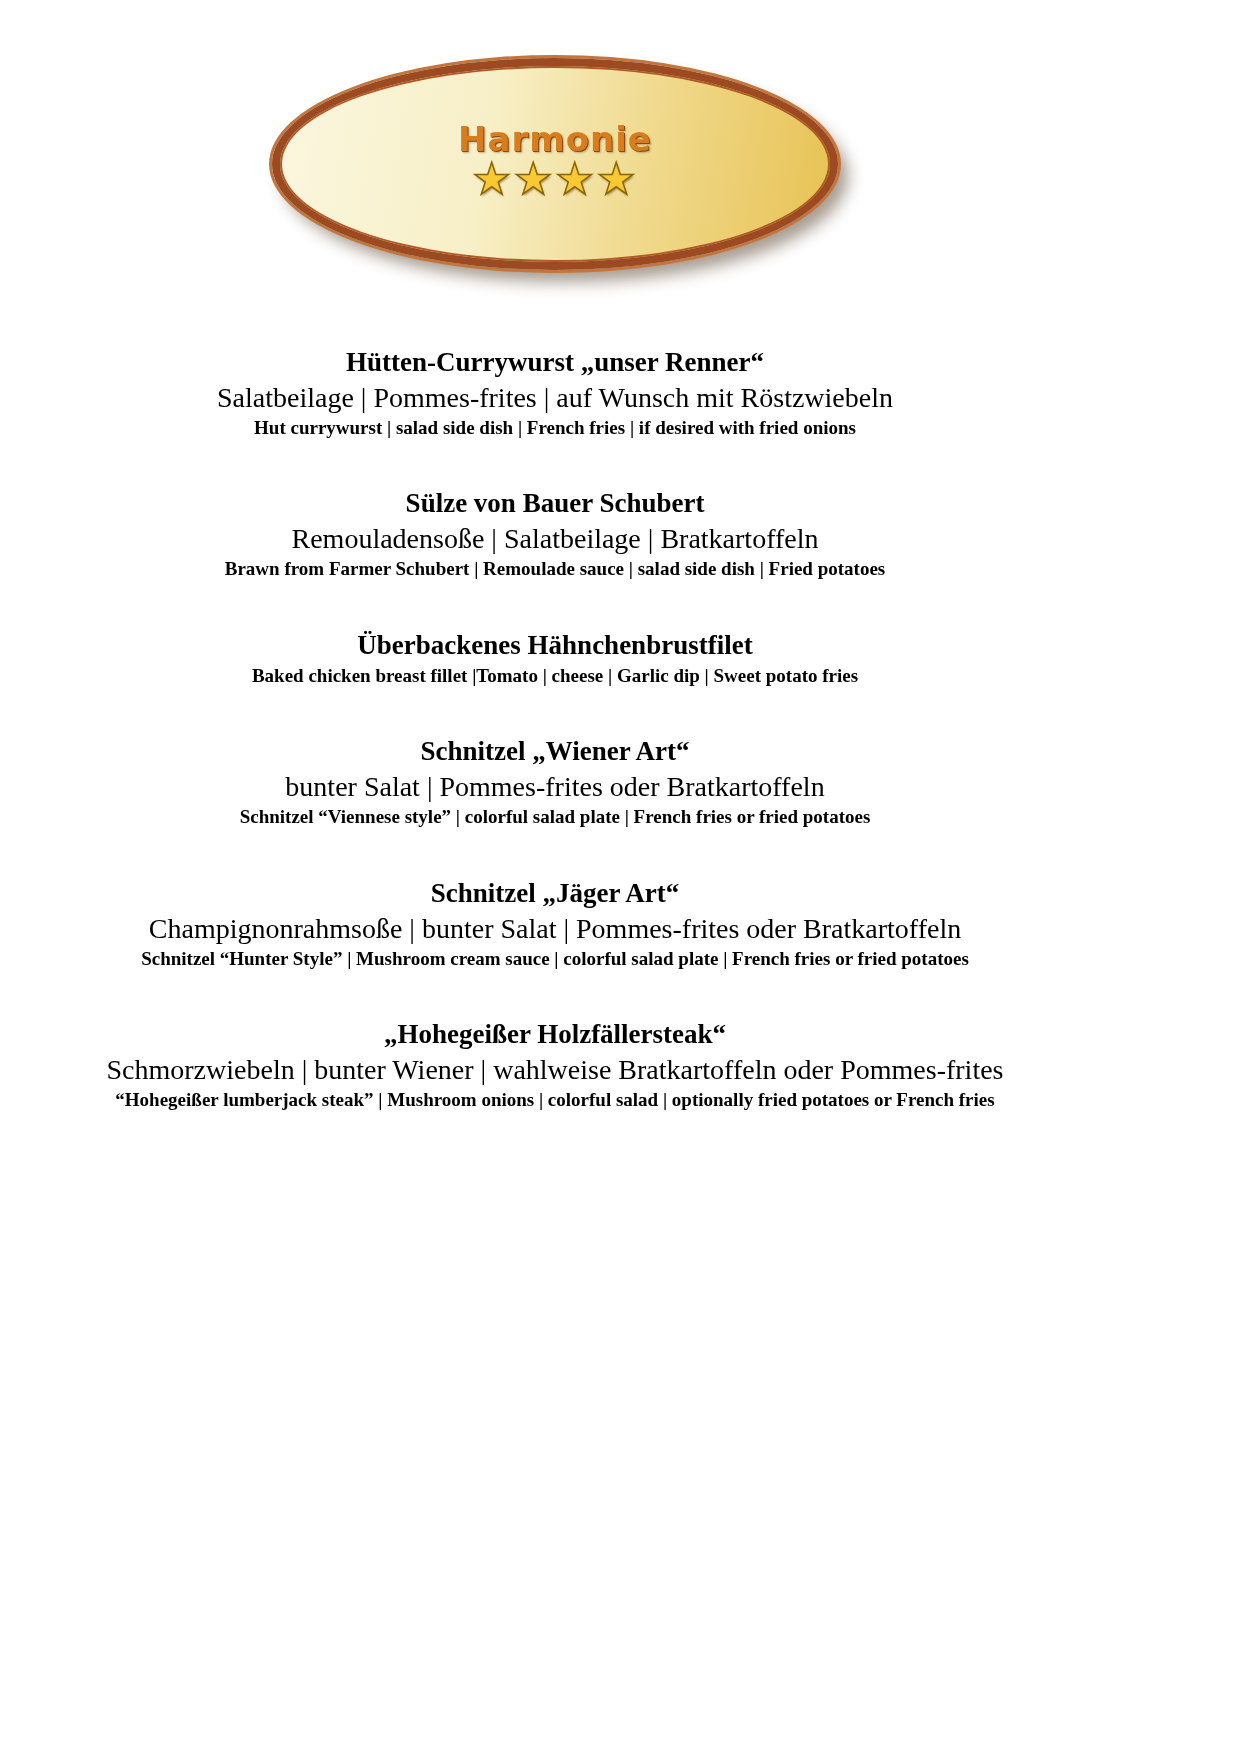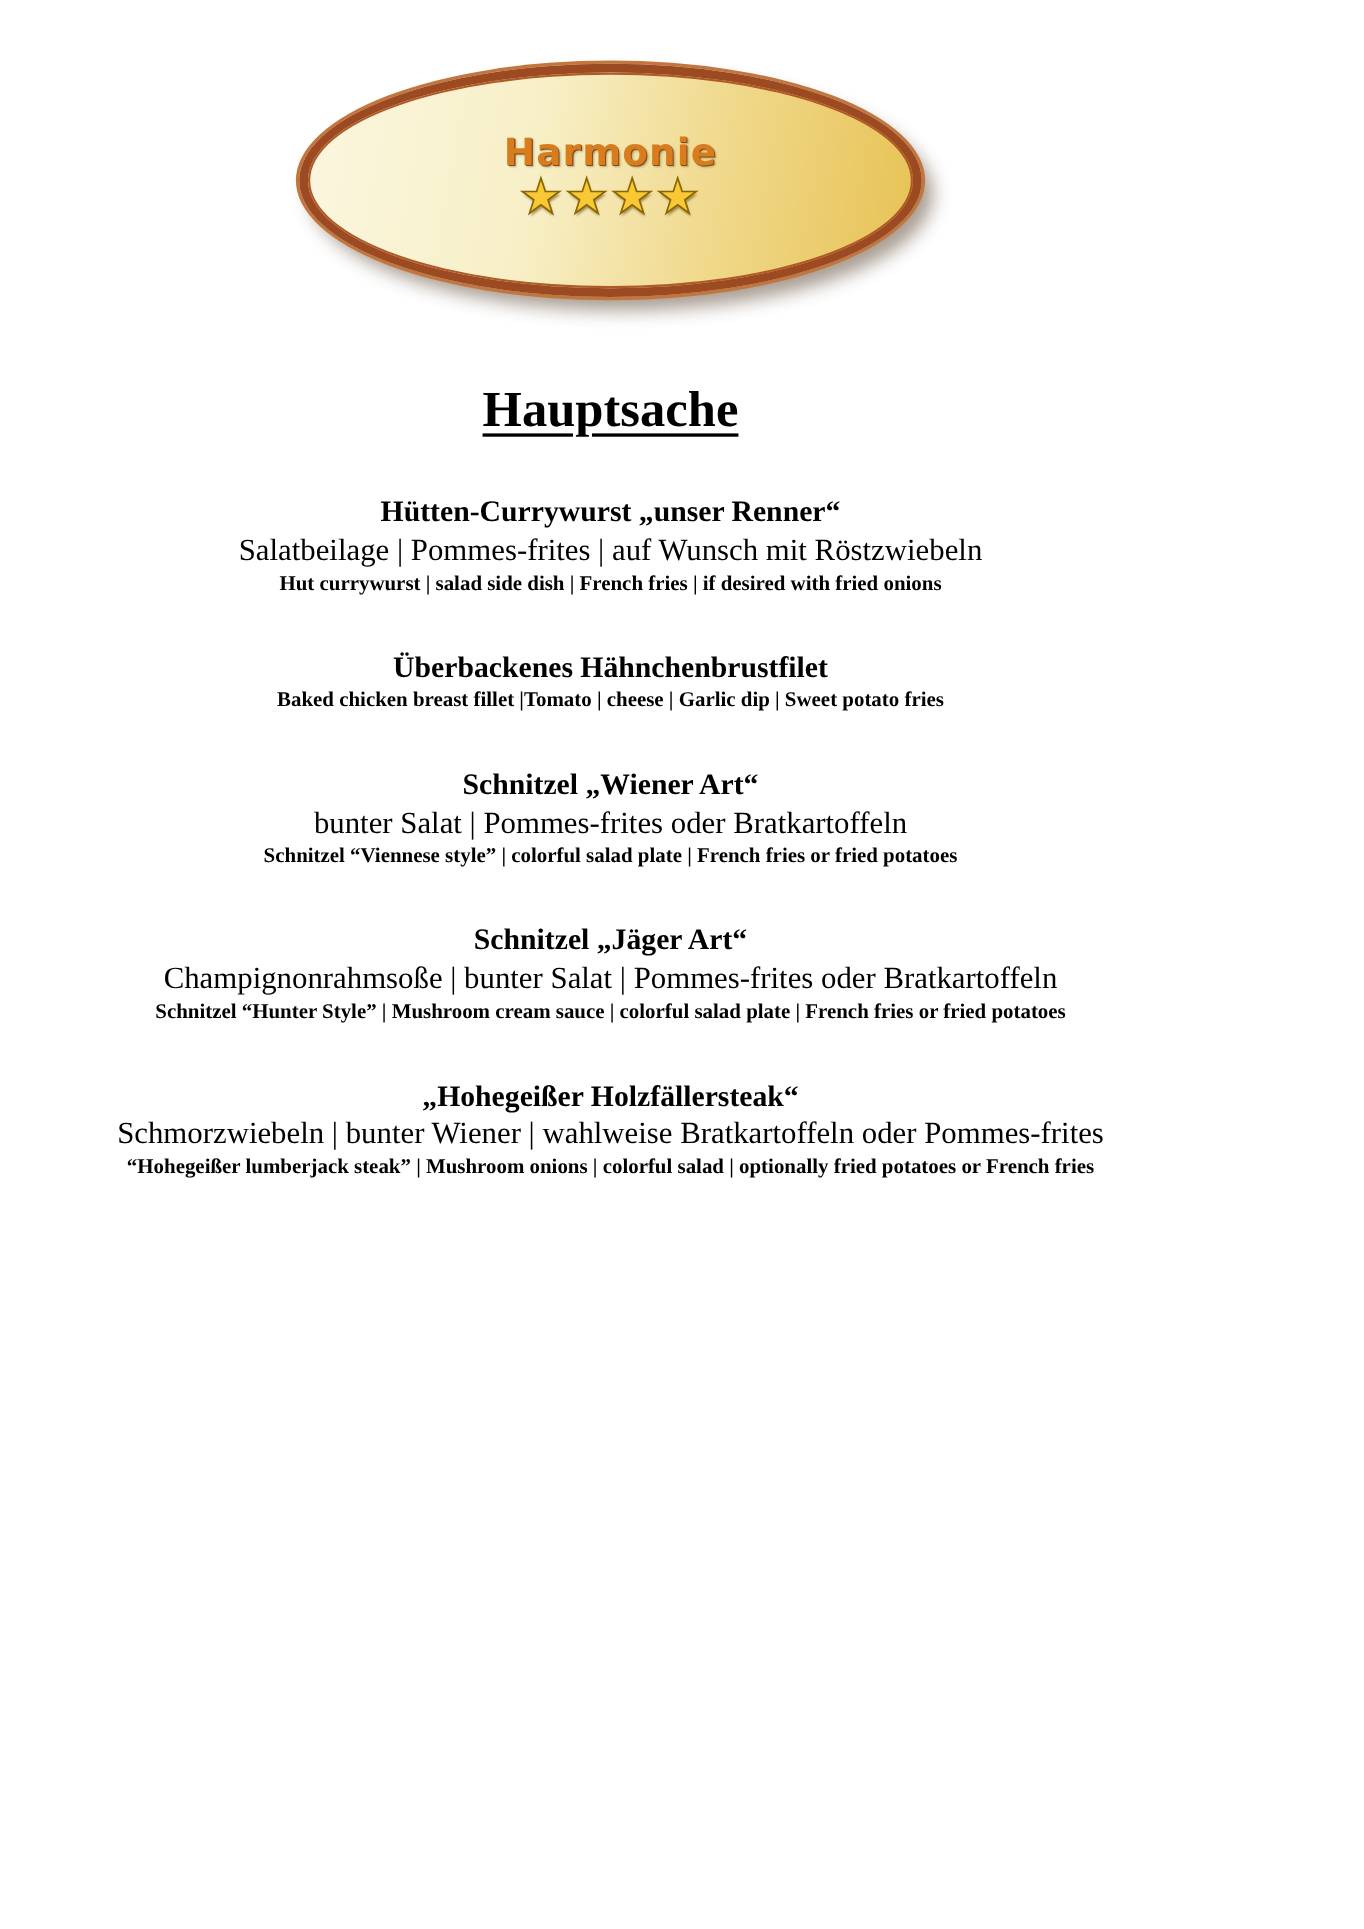--- a/index.html
+++ b/index.html
@@ -142,28 +142,32 @@
 <div class="page">
   <div class="content-col">
 
     <div class="logo-wrap">
       <div class="logo-oval">
         <div class="logo-harmonie">Harmonie</div>
         <div class="logo-stars">★★★★</div>
       </div>
     </div>
 
-    <h1 class="page-title">Hauptsache</h1>
 
     <section class="menu-item">
       <h2 class="item-title">Hütten-Currywurst „unser Renner“</h2>
       <p class="item-de">Salatbeilage | Pommes-frites | auf Wunsch mit Röstzwiebeln</p>
       <p class="item-en">Hut currywurst | salad side dish | French fries | if desired with fried onions</p>
     </section>
 
+    <section class="menu-item">
+      <h2 class="item-title">Sülze von Bauer Schubert</h2>
+      <p class="item-de">Remouladensoße | Salatbeilage | Bratkartoffeln</p>
+      <p class="item-en">Brawn from Farmer Schubert | Remoulade sauce | salad side dish | Fried potatoes</p>
+    </section>
 
     <section class="menu-item">
       <h2 class="item-title">Überbackenes Hähnchenbrustfilet</h2>
       <p class="item-en">Baked chicken breast fillet |Tomato | cheese | Garlic dip | Sweet potato fries</p>
     </section>
 
     <section class="menu-item">
       <h2 class="item-title">Schnitzel „Wiener Art“</h2>
       <p class="item-de">bunter Salat | Pommes-frites oder Bratkartoffeln</p>
       <p class="item-en">Schnitzel “Viennese style” | colorful salad plate | French fries or fried potatoes</p>

